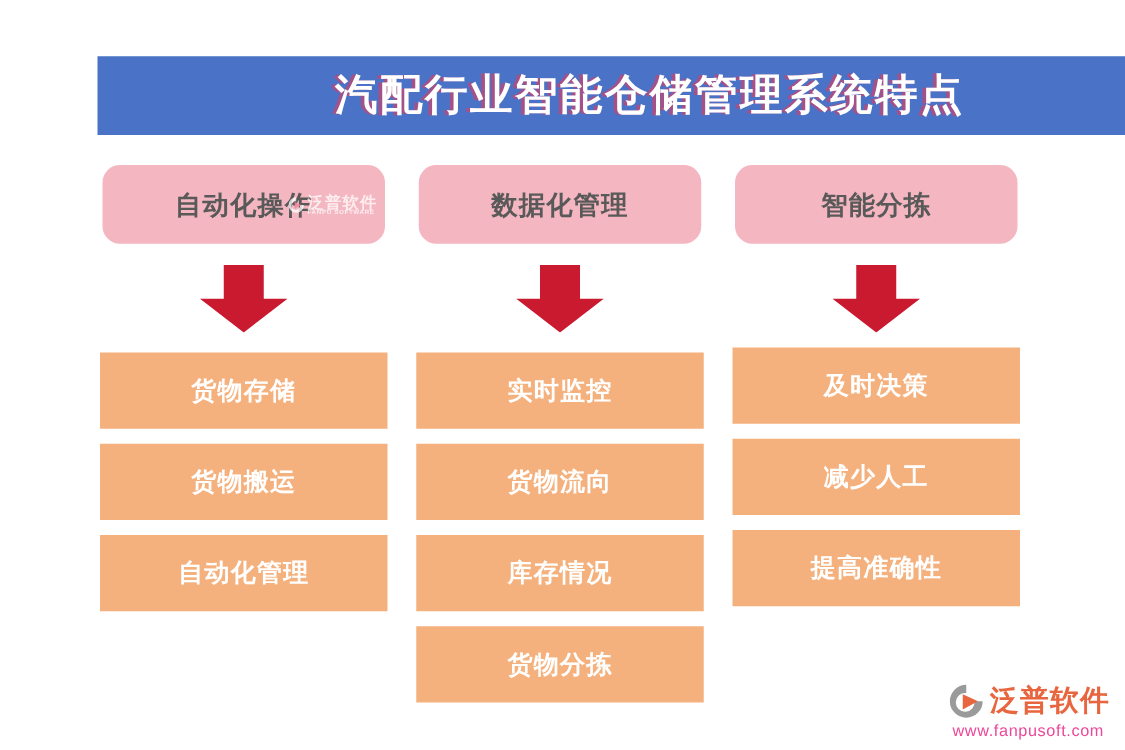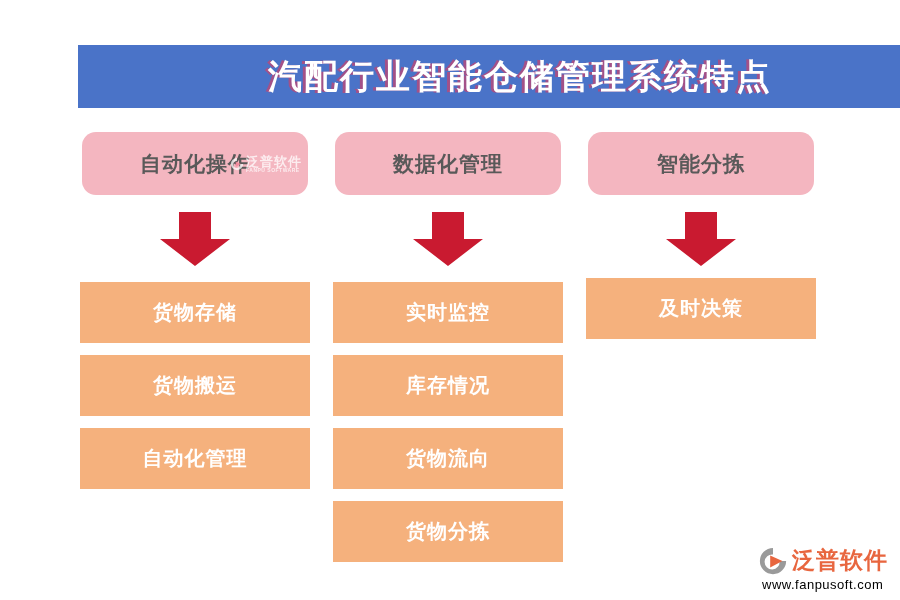--- a/index.html
+++ b/index.html
@@ -43,21 +43,21 @@
     display:flex;align-items:center;justify-content:center;
     font-size:20px;font-weight:bold;color:#ffffff;letter-spacing:1px;
   }
   .item-box.first{margin-top:16px;}
   .logo{
     position:absolute;right:12px;bottom:8px;
     display:flex;flex-direction:column;align-items:flex-start;
   }
   .logo-row{display:flex;align-items:center;gap:4px;}
   .logo-name{font-size:23px;font-weight:bold;color:#e8663f;letter-spacing:1px;}
-  .logo-url{font-size:13px;color:#000000;margin-top:1px;margin-left:4px;letter-spacing:0.5px;}
+  .logo-url{font-size:13px;color:#ec4899;margin-top:1px;margin-left:4px;letter-spacing:0.5px;}
 </style>
 </head>
 <body>
 
 <div class="title-bar">汽配行业智能仓储管理系统特点</div>
 
 <div class="column col-1">
   <div class="header-box">
     <span>自动化操作</span>
     <span class="watermark">
@@ -84,35 +84,37 @@
 <div class="column col-2">
   <div class="header-box">
     <span>数据化管理</span>
   </div>
   <div class="arrow-wrap">
     <svg width="70" height="54" viewBox="0 0 70 54">
       <polygon points="19,0 51,0 51,27 70,27 35,54 0,27 19,27" fill="#c91a30"></polygon>
     </svg>
   </div>
   <div class="item-box first">实时监控</div>
+  <div class="item-box">货物流向</div>
   <div class="item-box">库存情况</div>
-  <div class="item-box">货物流向</div>
   <div class="item-box">货物分拣</div>
 </div>
 
 <div class="column col-3">
   <div class="header-box">
     <span>智能分拣</span>
   </div>
   <div class="arrow-wrap">
     <svg width="70" height="54" viewBox="0 0 70 54">
       <polygon points="19,0 51,0 51,27 70,27 35,54 0,27 19,27" fill="#c91a30"></polygon>
     </svg>
   </div>
   <div class="item-box">及时决策</div>
+  <div class="item-box">减少人工</div>
+  <div class="item-box">提高准确性</div>
 </div>
 
 <div class="logo">
   <div class="logo-row">
     <svg width="30" height="30" viewBox="0 0 32 32">
       <path d="M16 2 A14 14 0 1 0 30 16 L23 16 A8 8 0 1 1 16 9 Z" fill="#9a9a9a"></path>
       <path d="M13 10 L26 16 L13 23 Z" fill="#e8663f"></path>
     </svg>
     <span class="logo-name">泛普软件</span>
   </div>

